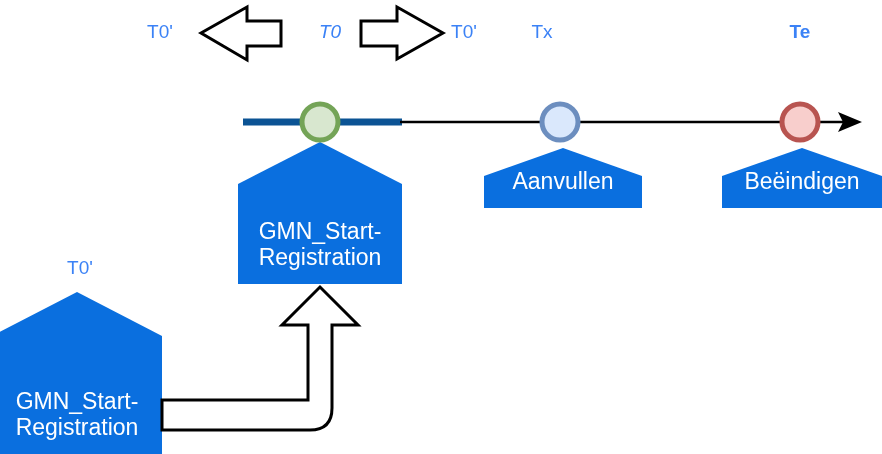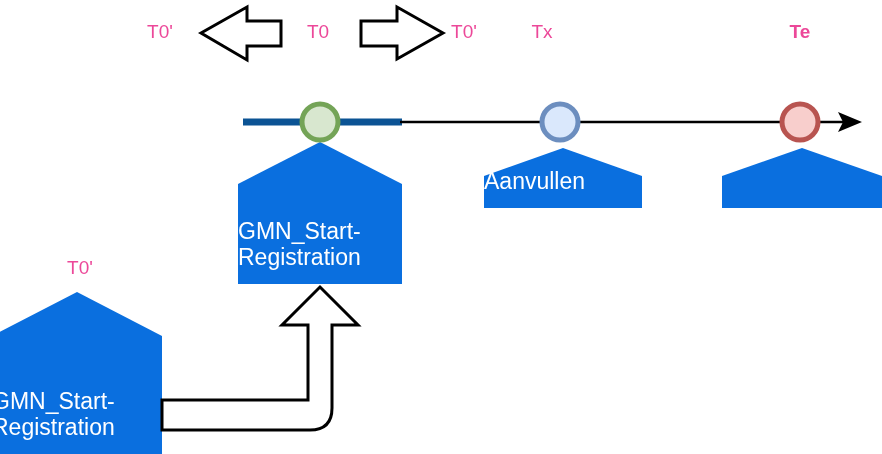--- a/index.html
+++ b/index.html
@@ -21,32 +21,32 @@
     position: absolute;
     left: 0;
     top: 0;
     width: 882px;
     height: 454px;
   }
   .tick-label {
     position: absolute;
     font-family: "Liberation Sans", sans-serif;
     font-size: 19px;
-    color: #ec4899;
+    color: #3b82f6;
     white-space: nowrap;
     text-align: center;
     line-height: 1;
   }
   .banner-text {
     position: absolute;
     font-family: "Liberation Sans", sans-serif;
     color: #ffffff;
     font-size: 23px;
     line-height: 1.14;
-    text-align: left;
+    text-align: center;
     white-space: pre-line;
     pointer-events: none;
   }
 </style>
 </head>
 <body>
 
 <div id="canvas">
 
   <svg class="svg-layer" viewBox="0 0 882 454">
@@ -69,29 +69,30 @@
 
     <path d="M 162,400 L 308,400 L 308,325 L 282,325 L 320,287 L 358,325 L 332,325
          L 332,408 Q 332,430 310,430 L 162,430 Z" fill="#ffffff" stroke="#000000" stroke-width="3" stroke-linejoin="miter" stroke-linecap="butt"></path>
 
     <circle cx="320" cy="122" r="18" fill="#d8e7cf" stroke="#74a457" stroke-width="5"></circle>
     <circle cx="560" cy="122" r="18" fill="#dae8fc" stroke="#6c8ebf" stroke-width="5"></circle>
     <circle cx="800" cy="122" r="18" fill="#f8cecc" stroke="#b85450" stroke-width="5"></circle>
   </svg>
 
   <div class="tick-label" style="left:130px; top:22px; width:60px;">T0'</div>
-  <div class="tick-label" style="left:288px; top:22px; width:60px;">T0</div>
+  <div class="tick-label" style="left:300px; top:22px; width:60px;font-style:italic;">T0</div>
   <div class="tick-label" style="left:434px; top:22px; width:60px;">T0'</div>
   <div class="tick-label" style="left:512px; top:22px; width:60px;">Tx</div>
   <div class="tick-label" style="left:770px; top:22px; width:60px;font-weight:bold;">Te</div>
 
   <div class="tick-label" style="left:50px; top:258px; width:60px;">T0'</div>
 
   <div class="banner-text" style="left:238px; top:218px; width:164px;">GMN_Start-
 Registration</div>
 
   <div class="banner-text" style="left:484px; top:168px; width:158px;">Aanvullen</div>
 
+  <div class="banner-text" style="left:722px; top:168px; width:160px;">Beëindigen</div>
 
   <div class="banner-text" style="left:-8px; top:388px; width:170px;">GMN_Start-
 Registration</div>
 
 </div>
 
 </body></html>

